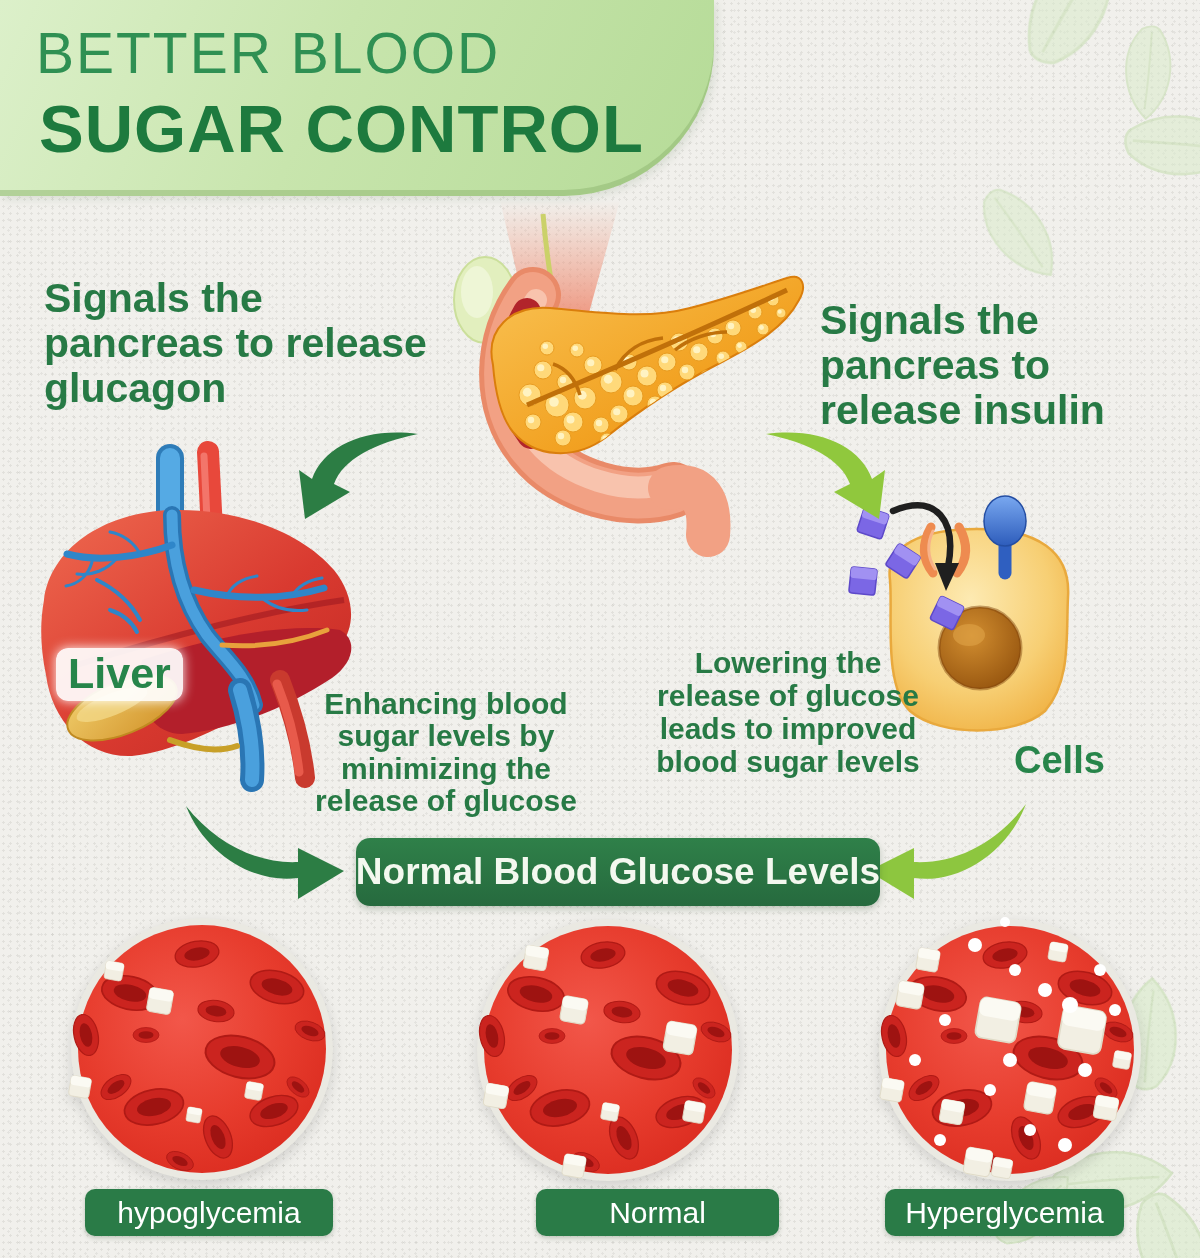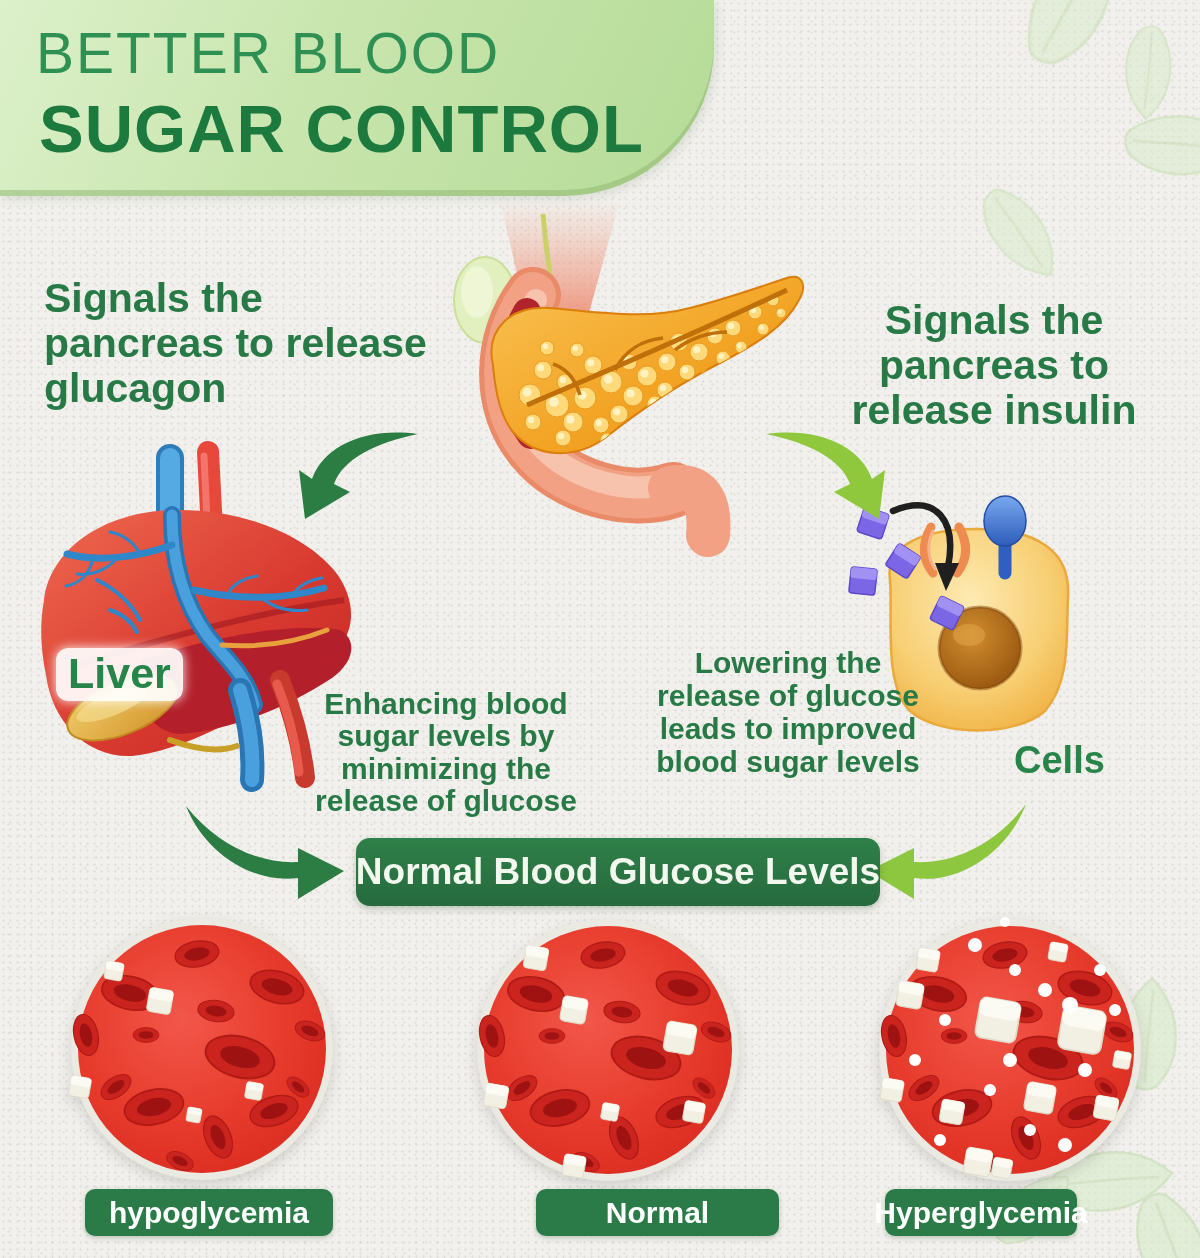--- a/index.html
+++ b/index.html
@@ -24,21 +24,21 @@
     box-shadow:inset 0 -6px 0 rgba(142,182,112,.5), 3px 3px 8px rgba(90,120,80,.15);
     z-index:3;
   }
   .header .l1{position:absolute;left:36px;top:20px;font-size:57px;font-weight:400;
     color:#2f9053;letter-spacing:2px;white-space:nowrap;}
   .header .l2{position:absolute;left:39px;top:90px;font-size:67px;font-weight:800;
     color:#1d7a3e;letter-spacing:1px;white-space:nowrap;}
 
   .green-text{color:#277a45;font-weight:700;}
   .signal-left{position:absolute;left:44px;top:276px;width:390px;font-size:41px;line-height:1.1;z-index:4;}
-  .signal-right{position:absolute;left:820px;top:298px;width:348px;font-size:41px;line-height:1.1;text-align:center;z-index:4;}
+  .signal-right{position:absolute;left:820px;top:298px;width:348px;font-size:41px;line-height:1.1;text-align:left;z-index:4;}
   .note-liver{position:absolute;left:296px;top:688px;width:300px;font-size:30px;line-height:1.08;text-align:center;z-index:4;}
   .note-cells{position:absolute;left:650px;top:646px;width:276px;font-size:30px;line-height:1.1;text-align:center;z-index:4;}
 
   .organ-label{
     position:absolute;z-index:5;font-weight:700;color:#27854a;
     background:rgba(255,255,255,.92);border-radius:12px;padding:1px 12px 3px;
     box-shadow:0 0 12px rgba(255,255,255,.95);white-space:nowrap;
   }
   #label-pancreas{left:448px;top:436px;font-size:38px;}
   #label-liver{left:56px;top:648px;font-size:43px;}
@@ -49,25 +49,25 @@
     background:linear-gradient(#2f8049,#266a3e);border-radius:14px;
     display:flex;align-items:center;justify-content:center;
     color:#f3f8ef;font-size:37px;font-weight:700;
     box-shadow:0 3px 7px rgba(40,70,40,.25);white-space:nowrap;
   }
 
   .condition-pill{
     position:absolute;top:1189px;height:47px;z-index:5;
     background:#2a7b47;border-radius:10px;color:#ffffff;
     display:flex;align-items:center;justify-content:center;
-    font-size:30px;font-weight:700;box-shadow:0 2px 5px rgba(40,70,40,.25);
+    font-size:30px;font-weight:400;box-shadow:0 2px 5px rgba(40,70,40,.25);
   }
   #pill-0{left:85px;width:248px;}
   #pill-1{left:488px;width:243px;margin-left:48px;}
-  #pill-2{left:885px;width:192px;}
+  #pill-2{left:885px;width:239px;}
 
   .blood-svg{filter:drop-shadow(0 5px 7px rgba(60,60,60,.18));z-index:2;}
   #blood-0{left:62px;top:909px;}
   #blood-1{left:468px;top:910px;}
   #blood-2{left:870px;top:910px;}
 
   .il{z-index:2;}
   .arrows{left:0;top:0;z-index:3;pointer-events:none;}
   .leaves{z-index:0;}
 </style>

